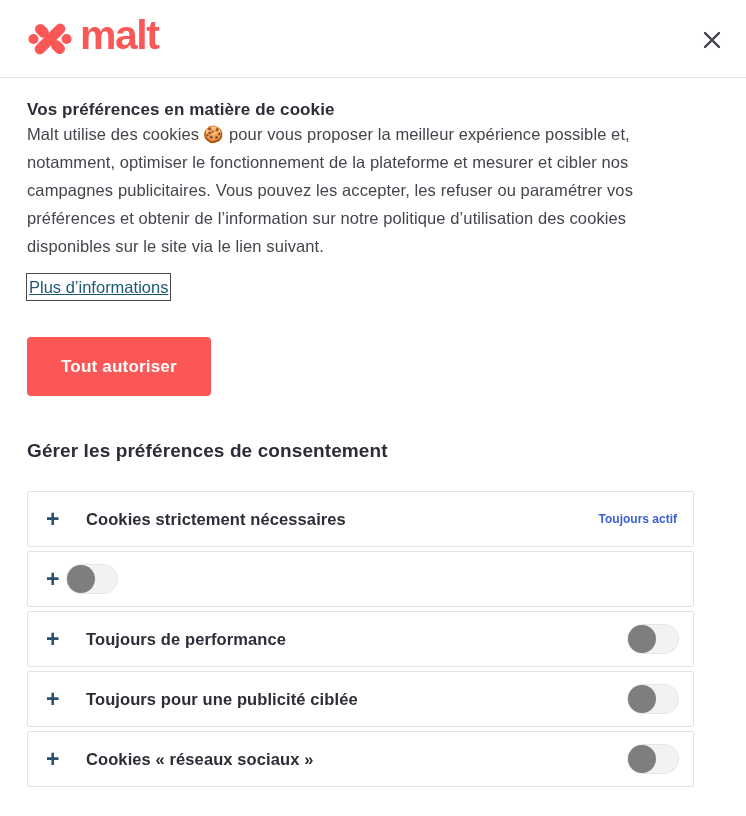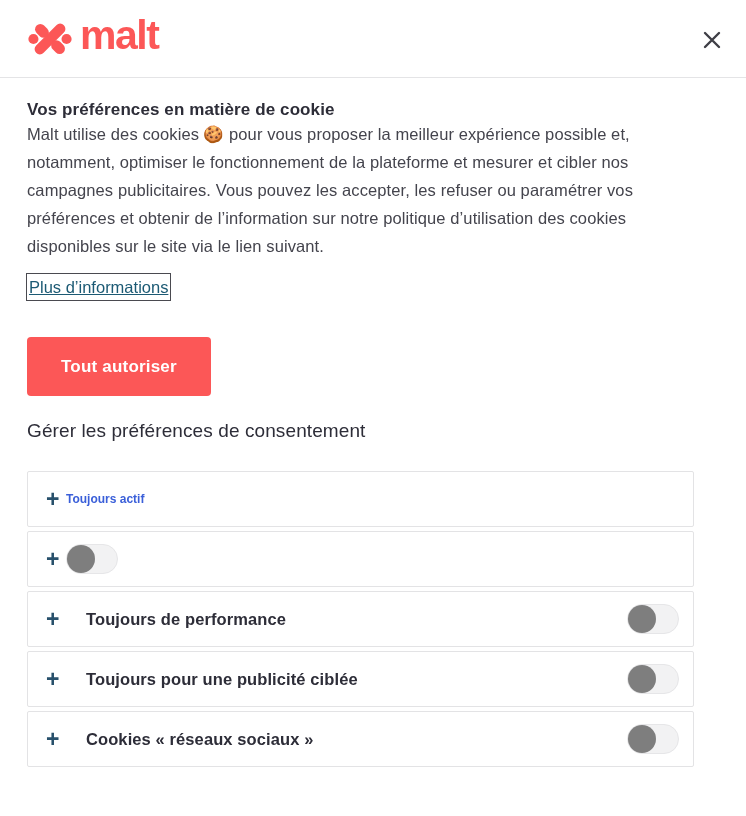--- a/index.html
+++ b/index.html
@@ -79,23 +79,23 @@
     color: #ffffff;
     border: none;
     border-radius: 4px;
     font-family: "Liberation Sans", sans-serif;
     font-size: 17px;
     font-weight: 700;
     letter-spacing: .2px;
     cursor: pointer;
   }
   .prefs-heading {
-    margin-top: 24px;
+    margin-top: 44px;
     font-size: 19px;
-    font-weight: 400;
+    font-weight: 700;
     color: #2d2d38;
     letter-spacing: .1px;
   }
   
   .consent-list { margin-top: 29px; width: 667px; }
   .consent-row {
     height: 56px;
     border: 1px solid #e3e3e5;
     border-radius: 2px;
     background: #ffffff;
@@ -181,20 +181,21 @@
 
   <a class="more-info" href="#">Plus d’informations</a>
 
   <button class="accept-all">Tout autoriser</button>
 
   <h2 class="prefs-heading">Gérer les préférences de consentement</h2>
 
   <div class="consent-list">
   <div class="consent-row">
     <button class="expand-btn"><span>+</span></button>
+    <span class="row-label">Cookies strictement nécessaires</span>
     <span class="always-active">Toujours actif</span>
 
   </div>
 
   <div class="consent-row">
     <button class="expand-btn"><span>+</span></button>
 
     <span class="toggle">
       <span class="knob"></span>
     </span>

